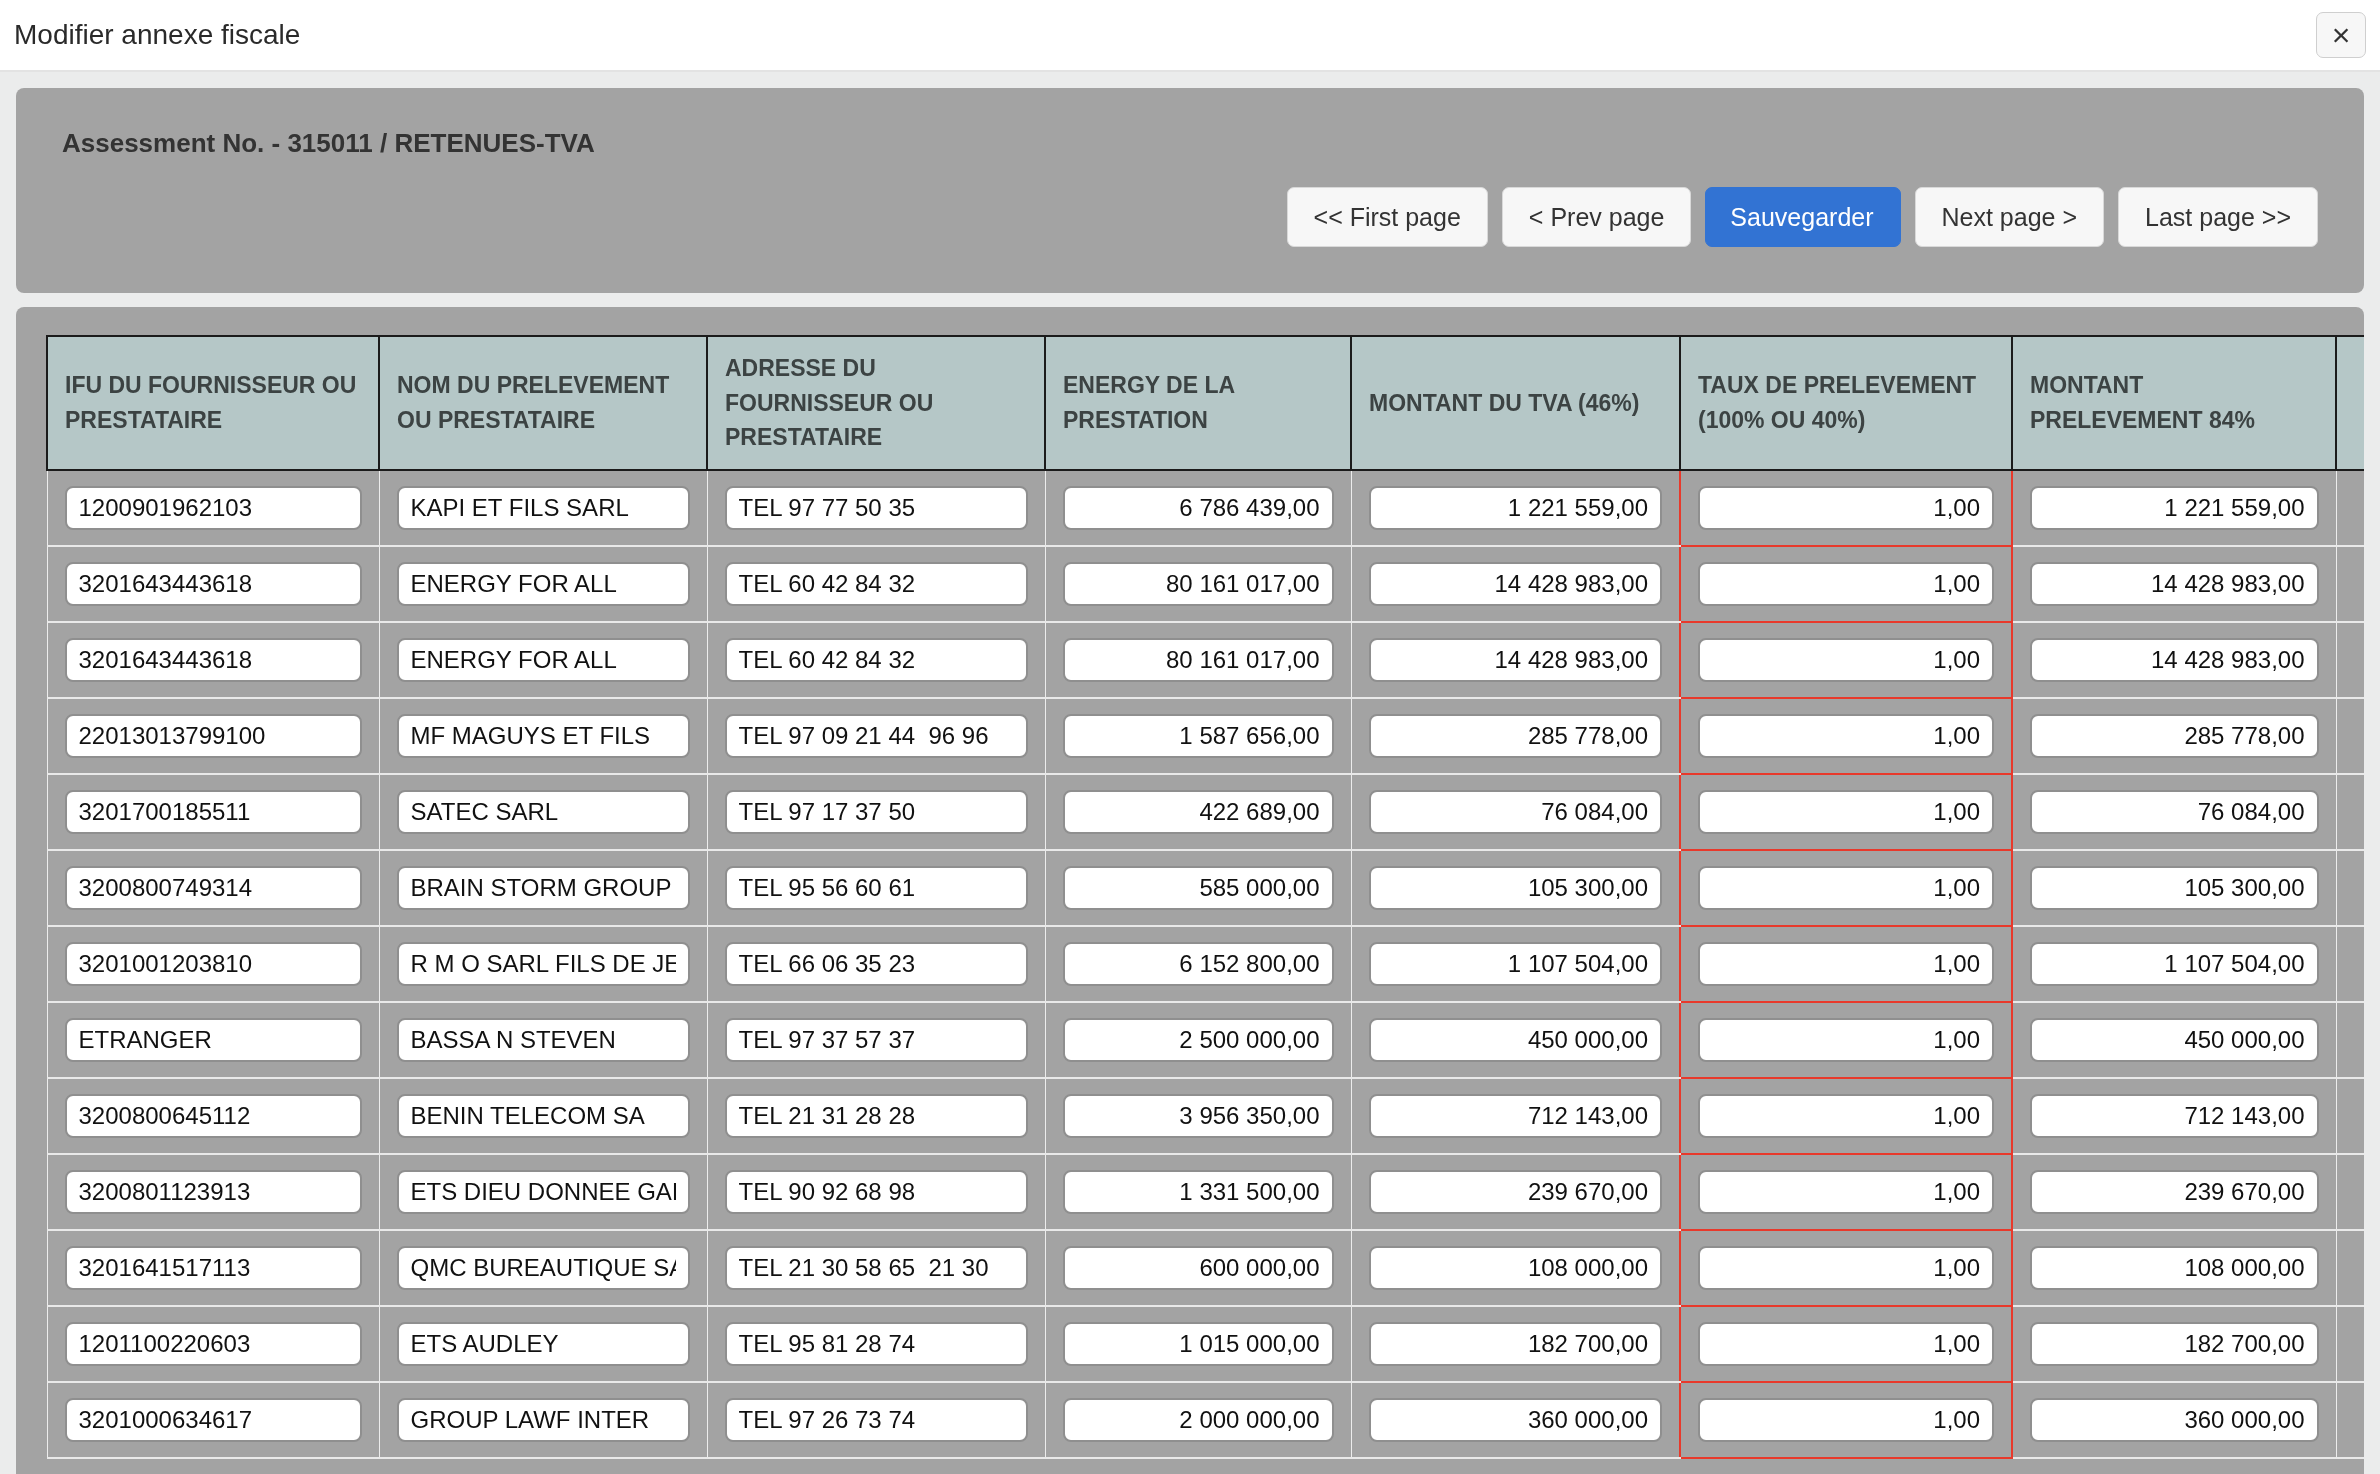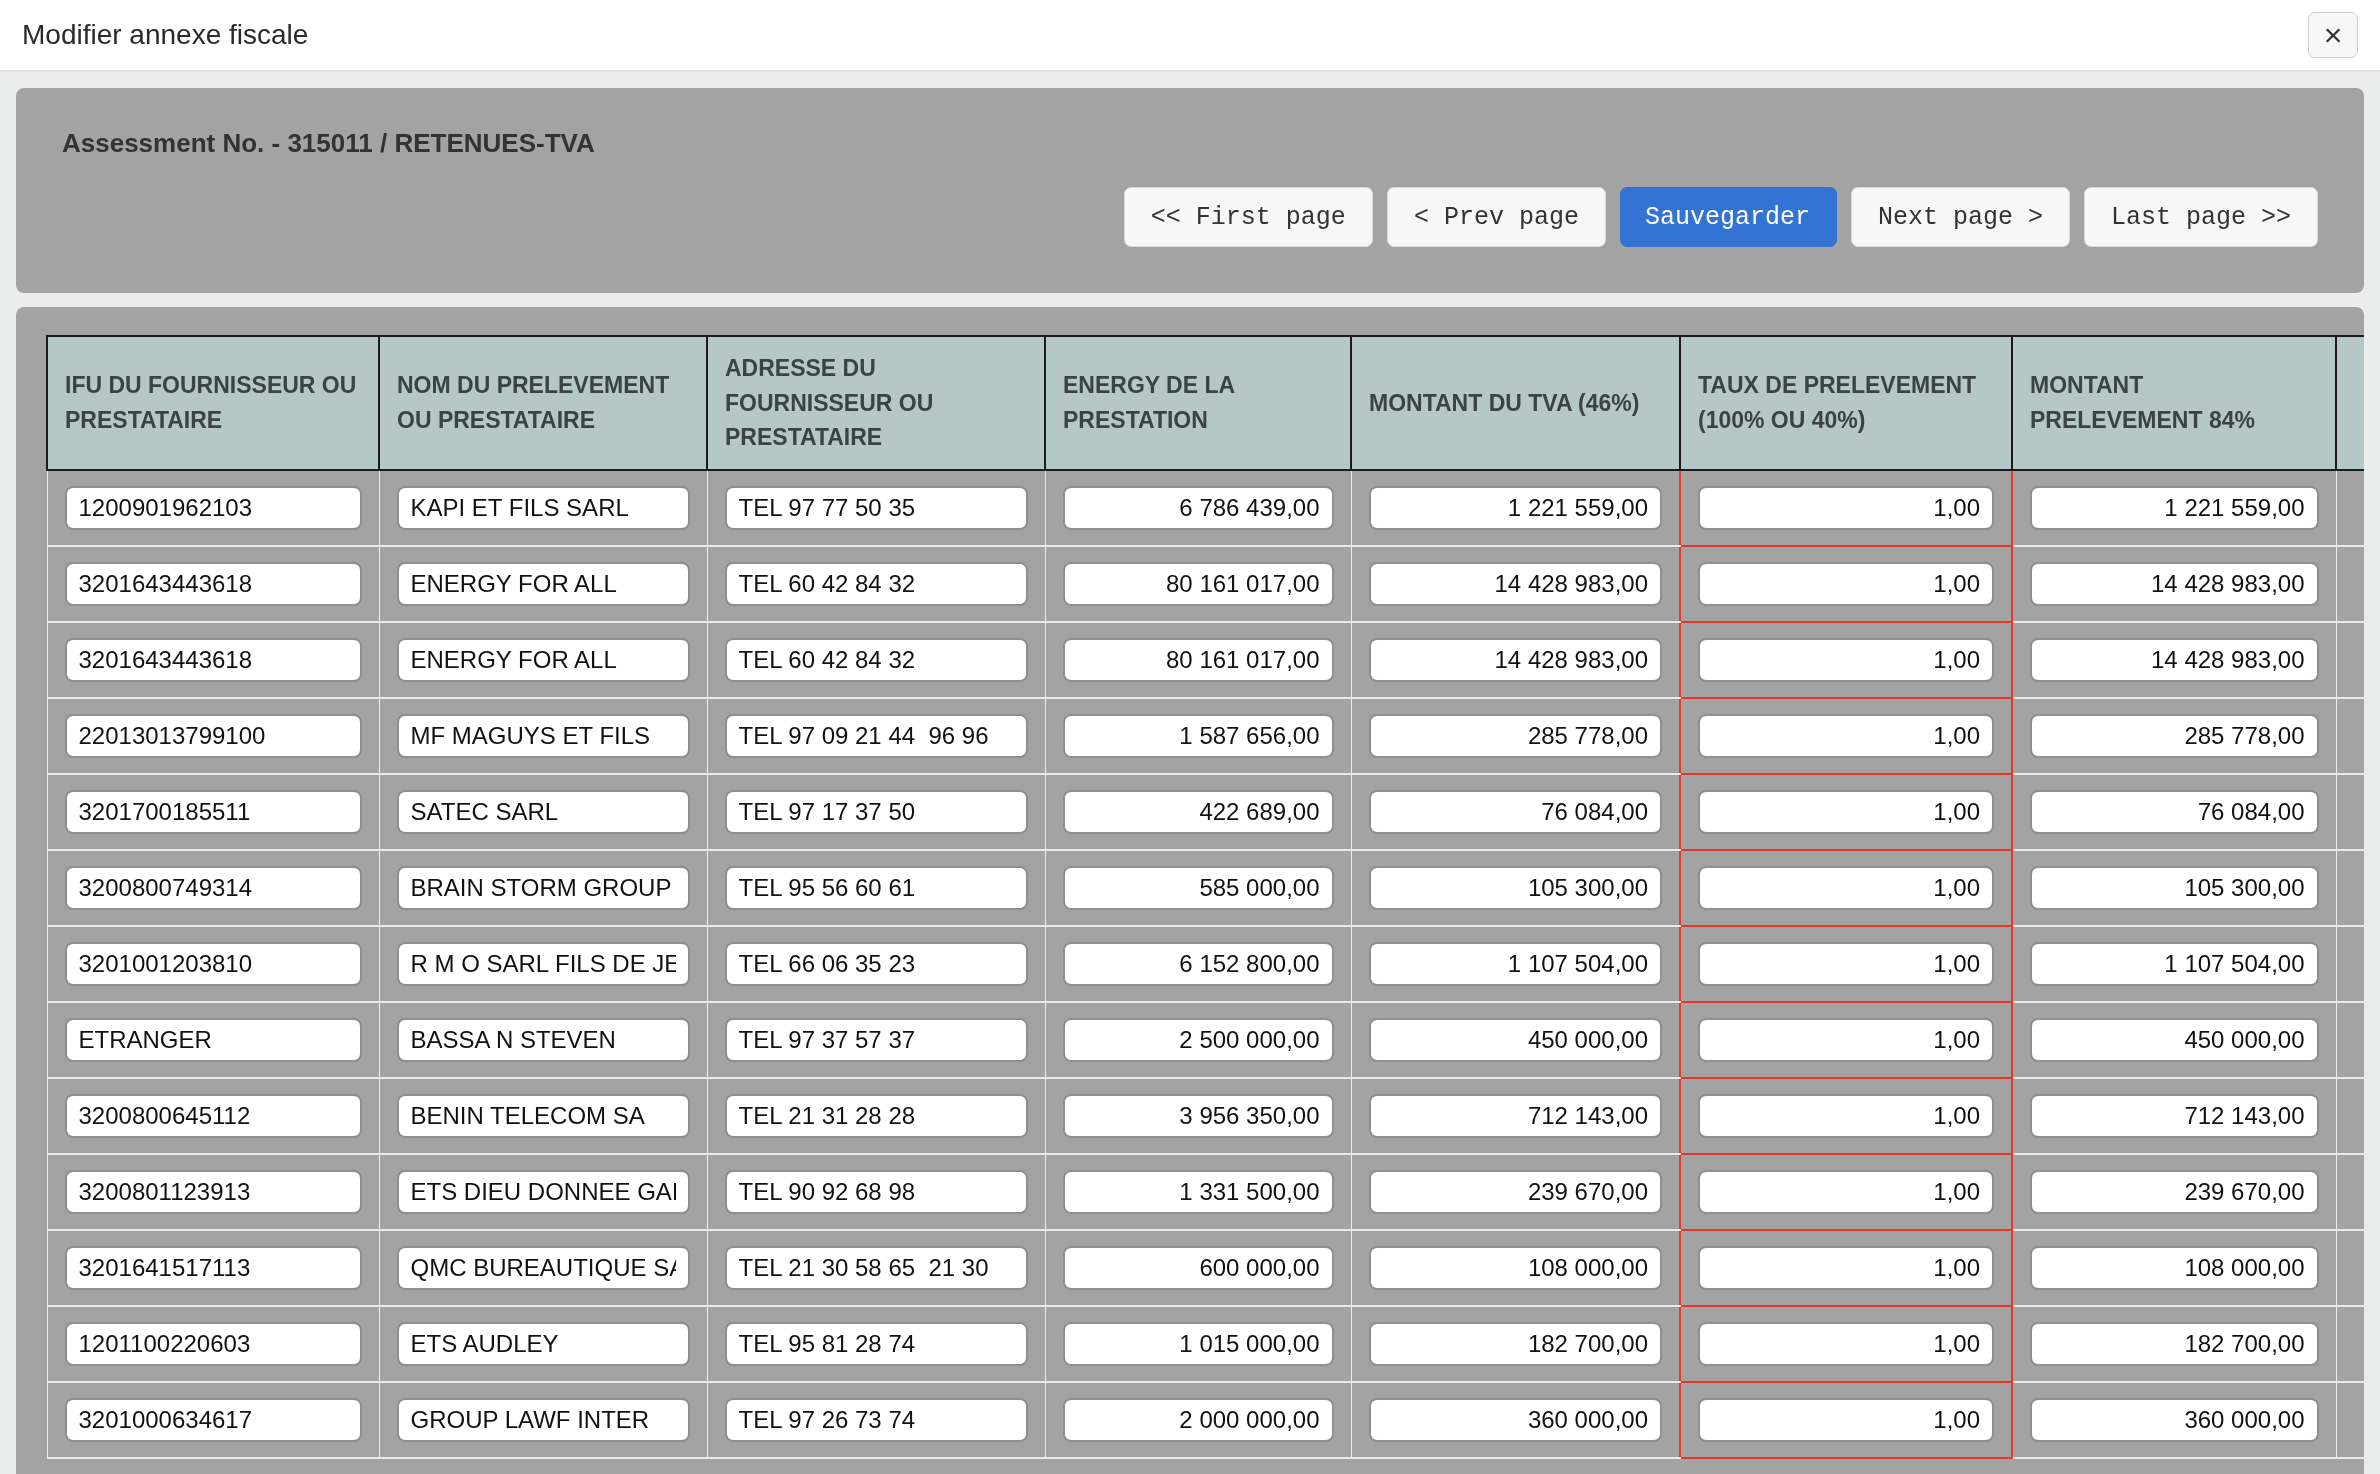--- a/index.html
+++ b/index.html
@@ -1,35 +1,35 @@
 <!DOCTYPE html>
 <html><head>
 <meta charset="utf-8">
 <style>
   * { margin:0; padding:0; box-sizing:border-box; }
   html,body { width:2380px; height:1474px; overflow:hidden; }
   body { background:#ebecec; font-family:"Liberation Sans", sans-serif; color:#2a2a2a; }
 
   
   .topbar { height:72px; background:#fff; border-bottom:2px solid #e3e3e3;
-            display:flex; align-items:center; justify-content:space-between; padding:0 22px; }
+            display:flex; align-items:center; justify-content:space-between; padding:0 14px; }
   .topbar-title { font-size:28px; color:#2a2a2a; }
   .close-btn { width:50px; height:46px; background:#f7f7f7; border:1px solid #cfcfcf;
                border-radius:7px; font-size:32px; line-height:1; color:#333;
                display:flex; align-items:center; justify-content:center; cursor:pointer;
                font-family:inherit; }
 
   
   .main { padding:16px; }
   .card { background:#a3a3a3; border-radius:8px; }
   .card-top { padding:40px 46px 46px; }
   .assessment { font-size:26px; font-weight:bold; color:#333; }
   .btn-row { display:flex; justify-content:flex-end; gap:14px; margin-top:28px; }
   .btn { font-size:25px; color:#333; background:#f7f7f7; border:1px solid #d9d9d9;
-         border-radius:7px; padding:0 26px; height:60px; font-family:Liberation Mono, monospace; cursor:pointer; }
+         border-radius:7px; padding:0 26px; height:60px; font-family:Liberation Sans, sans-serif; cursor:pointer; }
   .btn.primary { background:#3273d3; border-color:#3273d3; color:#fff;padding-left:24px; }
 
   .card-table { margin-top:14px; padding:28px 30px; overflow:hidden; height:1400px; }
   .pageinfo { text-align:right; font-size:27px; color:#3a3a3a; margin:2px 8px 16px 0; }
   .pageinfo b { color:#222; }
 
   
   table { border-collapse:collapse; table-layout:fixed; width:2349px; }
   th { background:#b5c7c7; border:2px solid #1b1b1b; font-size:23px; font-weight:bold;
        color:#3c4343; text-align:left; vertical-align:middle; padding:14px 17px;

